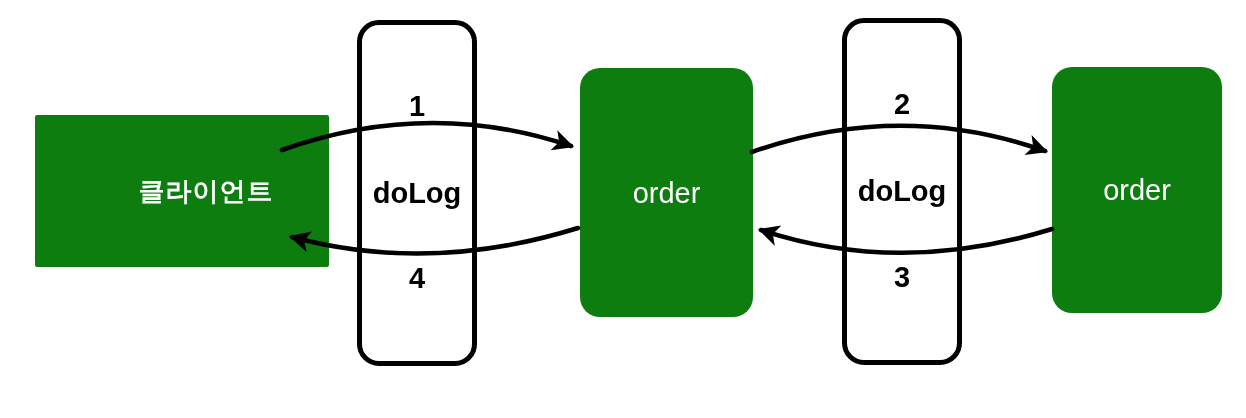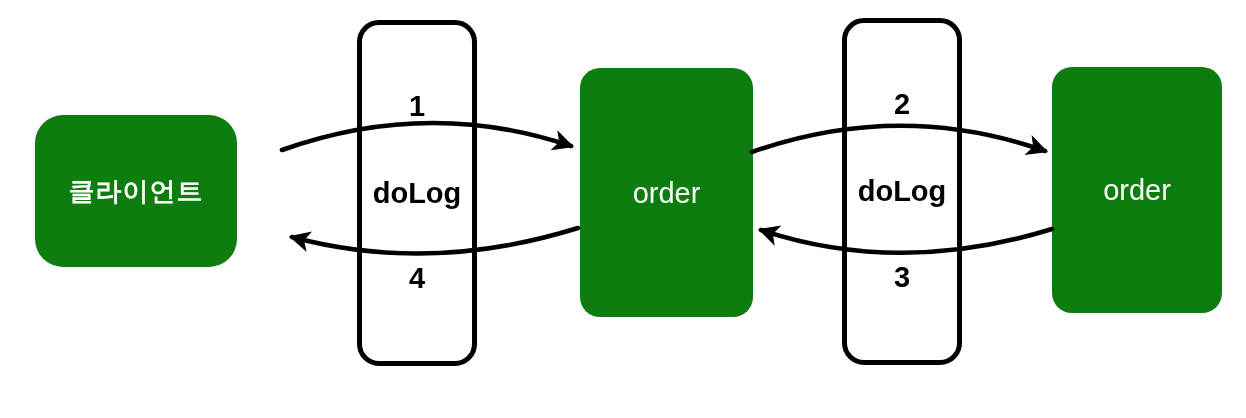--- a/index.html
+++ b/index.html
@@ -21,25 +21,26 @@
     display: flex;
     flex-direction: column;
     align-items: center;
     justify-content: center;
     text-align: center;
     font-weight: 400;
     z-index: 1;
   }
   .node .line { display: block; }
   #node-client {
-    left: 35px; top: 115px; width: 202px; height: 152px;
-    border-radius: 28px;
+    left: 35px; top: 115px; width: 246px; height: 152px;
+    border-radius: 2px;
     font-size: 26px;
     font-weight: 600;
     letter-spacing: 1px;
+    padding-left: 48px;
   }
   #node-service {
     left: 580px; top: 68px; width: 173px; height: 249px;
     border-radius: 20px;
     font-size: 29px;
     line-height: 44px;
   }
   #node-repository {
     left: 1052px; top: 67px; width: 170px; height: 246px;
     border-radius: 20px;

